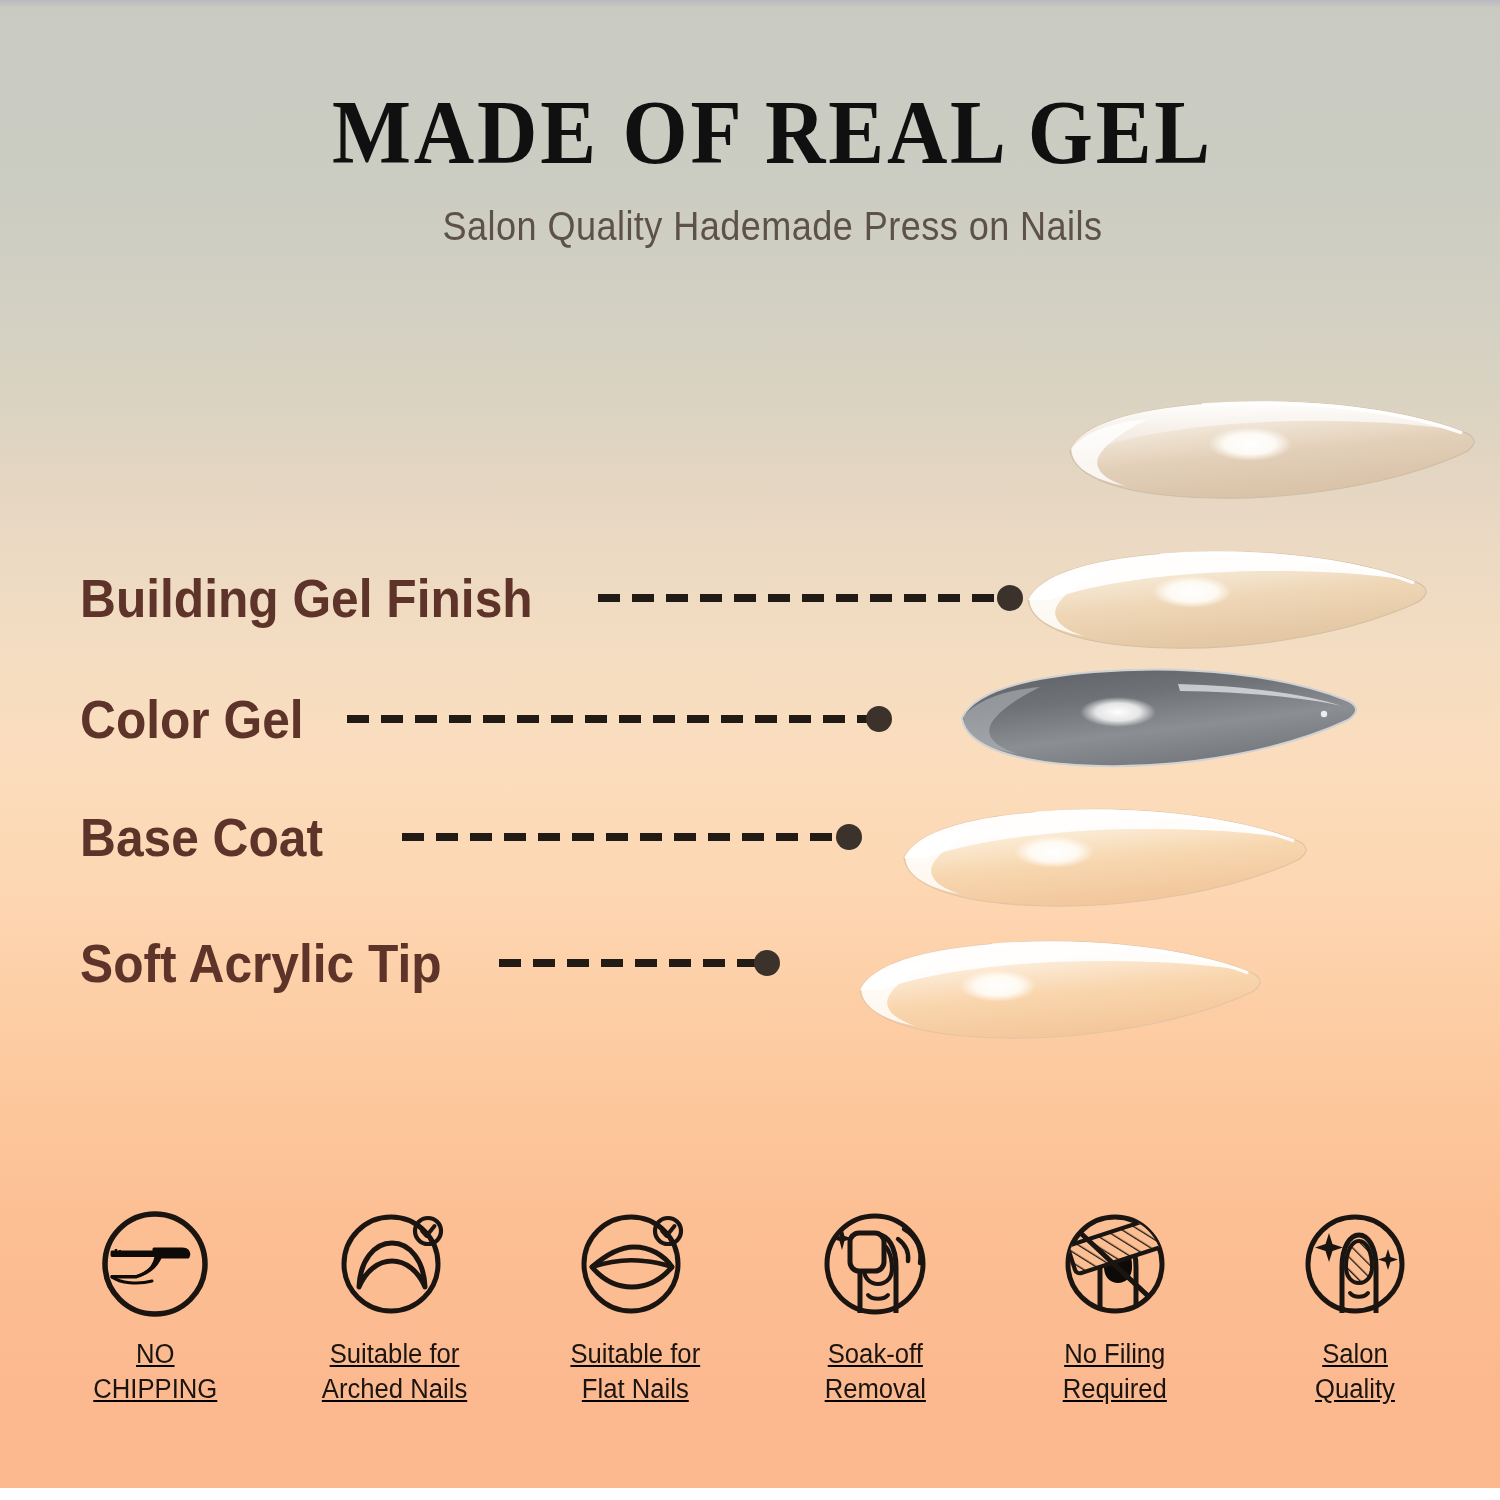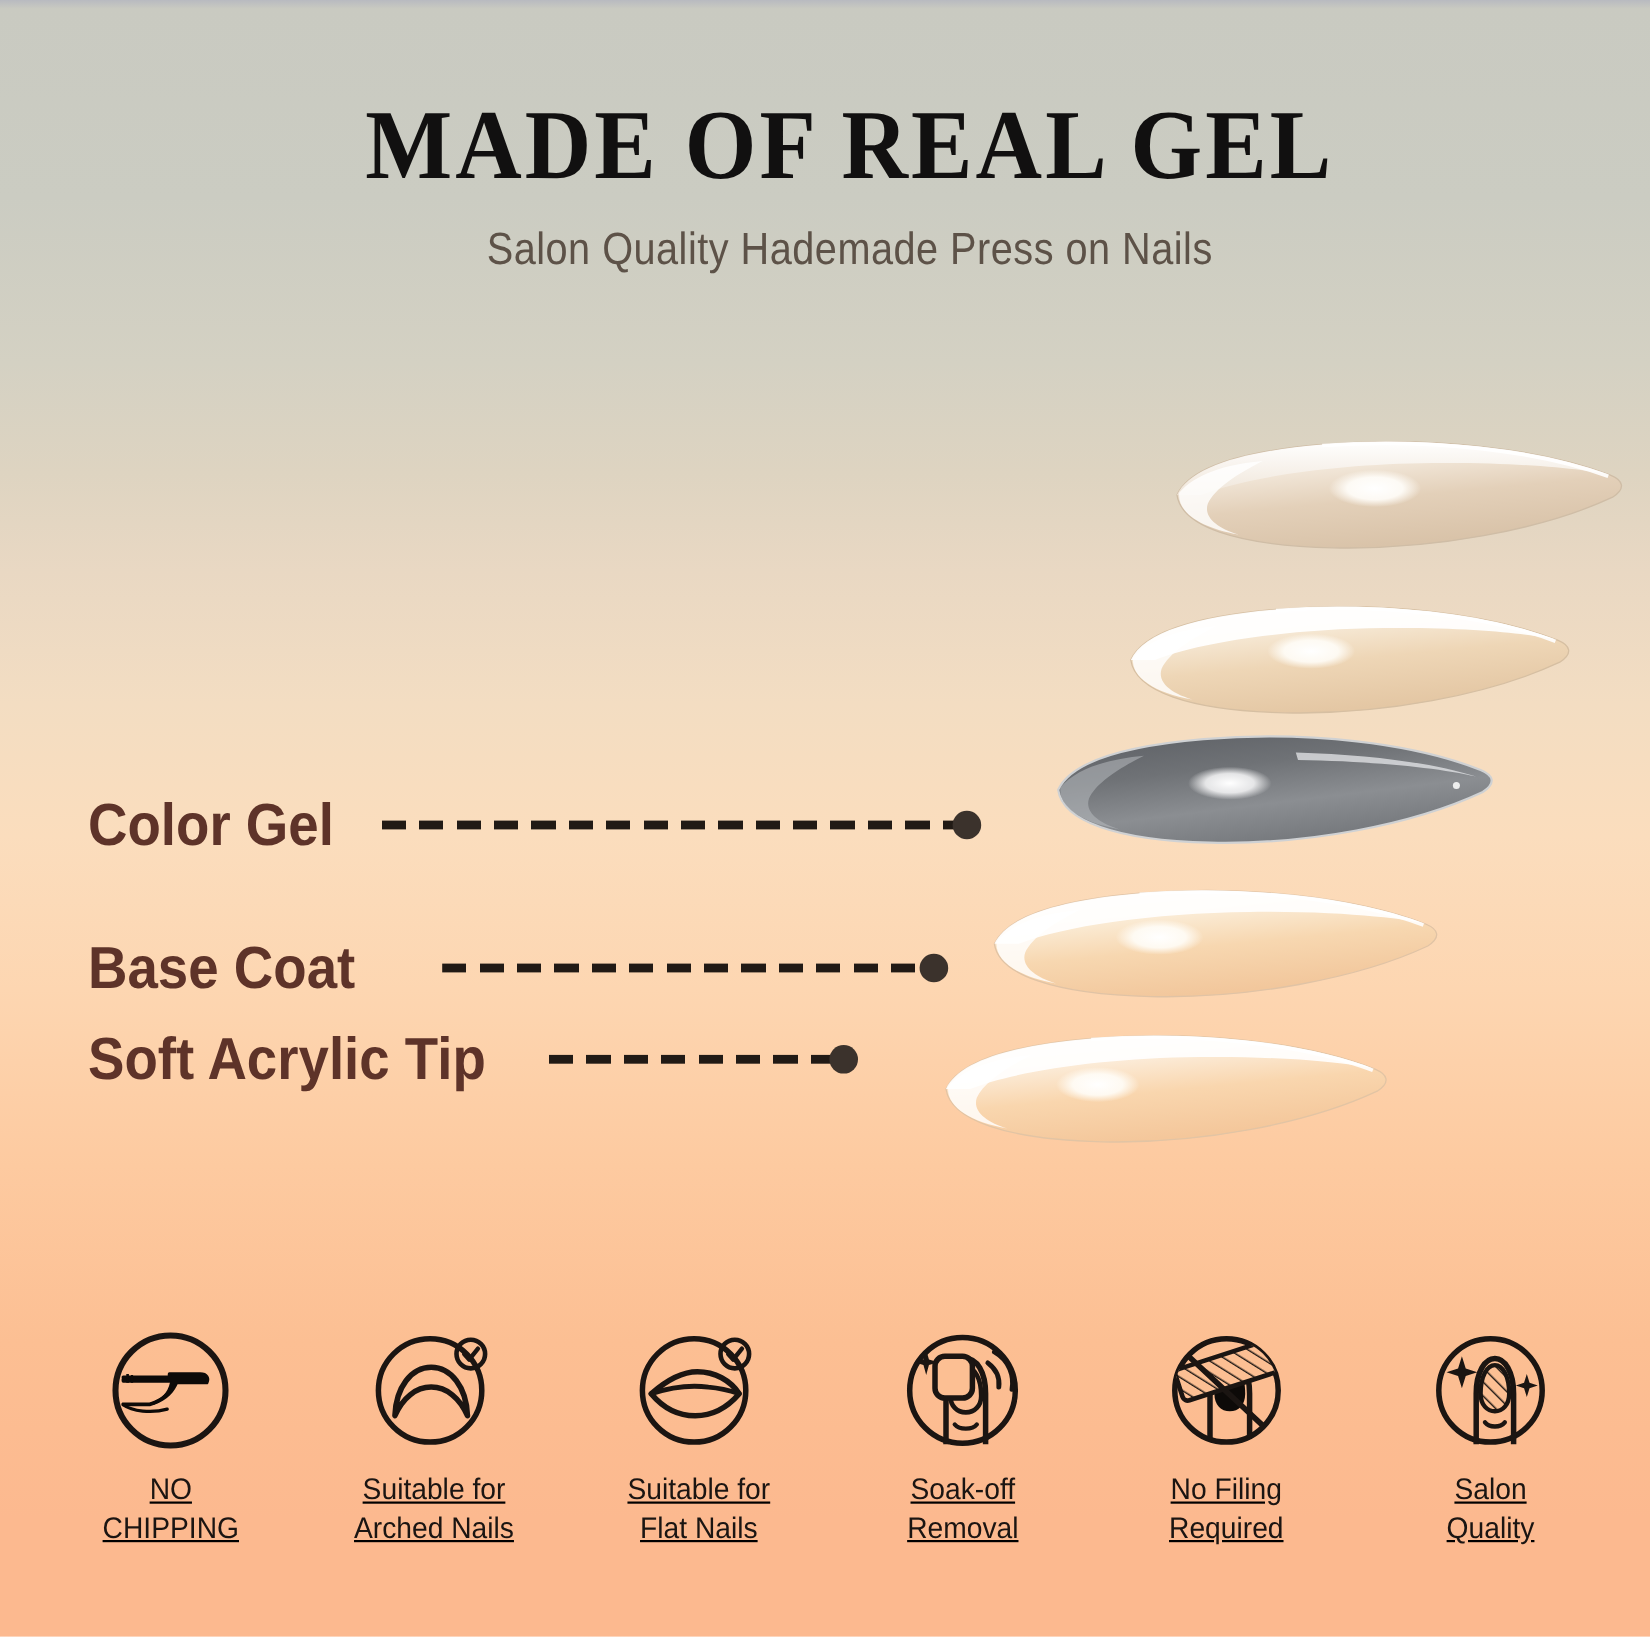--- a/index.html
+++ b/index.html
@@ -278,30 +278,37 @@
       </defs>
       <path d="M14 60 C26 34 76 20 146 14 C244 6 344 18 404 42 C416 47 418 54 406 62 C342 92 244 110 156 108 C68 106 18 88 14 60 Z" fill="url(#n5body)" stroke="#e2c4a4" stroke-width="1.2"></path>
       <path d="M14 60 C26 34 76 20 146 14 C244 6 344 18 404 42 C390 38 332 30 244 31 C156 32 76 44 36 60 Z" fill="#ffffff" opacity="0.9"></path>
       <path d="M16 58 C30 41 58 32 92 29 C70 40 48 54 42 68 C38 80 50 90 70 96 C36 90 14 76 16 58 Z" fill="#ffffff" opacity="0.82"></path>
       <ellipse cx="152" cy="56" rx="38" ry="16" fill="url(#n5spot)"></ellipse>
       <path d="M146 15 C244 8 342 20 402 43" fill="none" stroke="#ffffff" stroke-width="3.2" opacity="0.88"></path>
     </svg>
   </div>
 
 
-
-  <div class="layer-row" style="left:80px; top:684px;margin-top:31px;">
+  <div class="layer-row" style="left:80px; top:563px;">
+    <div class="layer-label">Building Gel Finish</div>
+    <div class="leader" style="width:412px; margin-left:26px;">
+      <div class="dash-line"></div>
+      <div class="dot"></div>
+    </div>
+  </div>
+
+  <div class="layer-row" style="left:80px; top:684px;">
     <div class="layer-label">Color Gel</div>
     <div class="leader" style="width:532px; margin-left:24px;">
       <div class="dash-line"></div>
       <div class="dot"></div>
     </div>
   </div>
 
-  <div class="layer-row" style="left:80px; top:802px;margin-top:43px;">
+  <div class="layer-row" style="left:80px; top:802px;">
     <div class="layer-label">Base Coat</div>
     <div class="leader" style="width:447px; margin-left:58px;">
       <div class="dash-line"></div>
       <div class="dot"></div>
     </div>
   </div>
 
   <div class="layer-row" style="left:80px; top:928px;text-align:center;">
     <div class="layer-label">Soft Acrylic Tip</div>
     <div class="leader" style="width:268px; margin-left:26px;">

